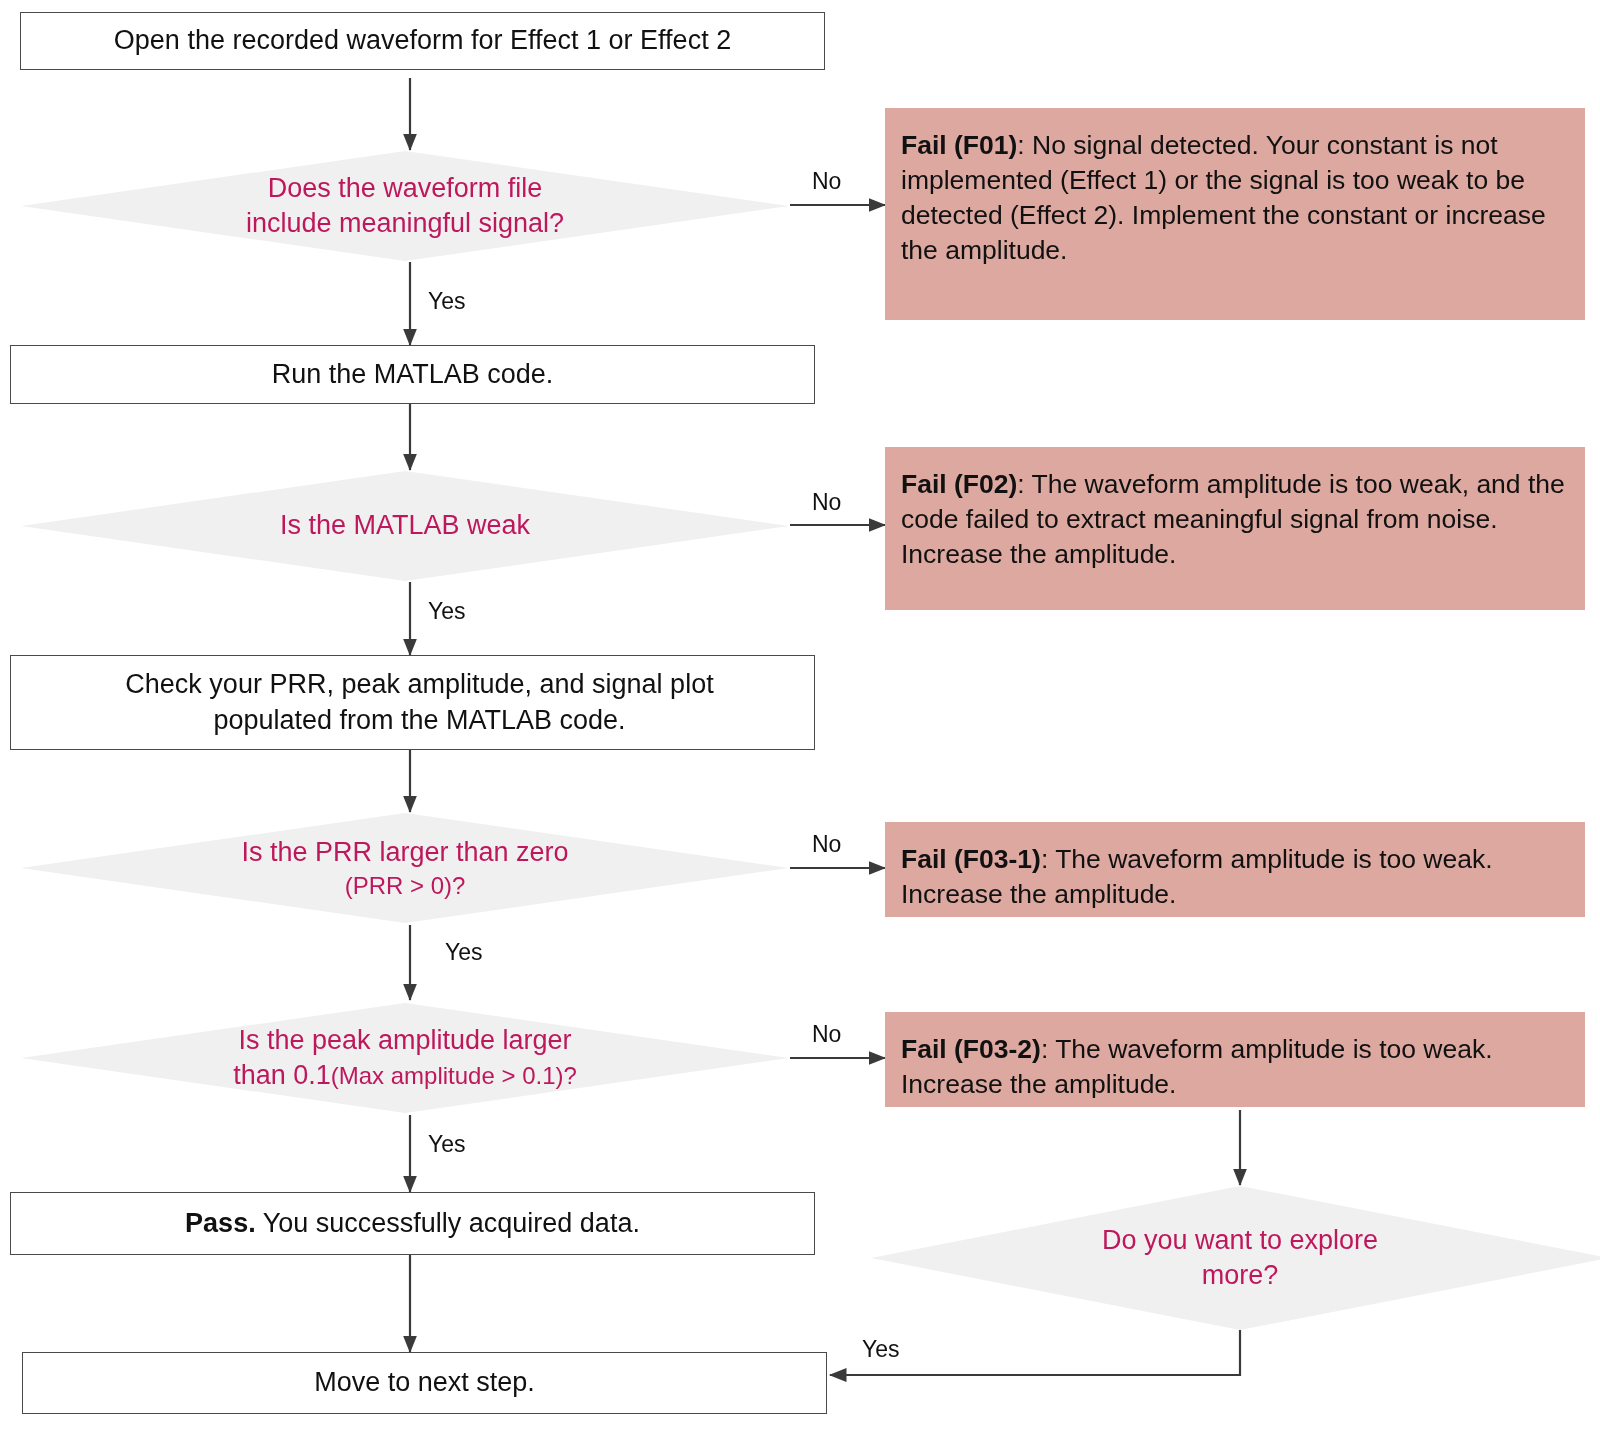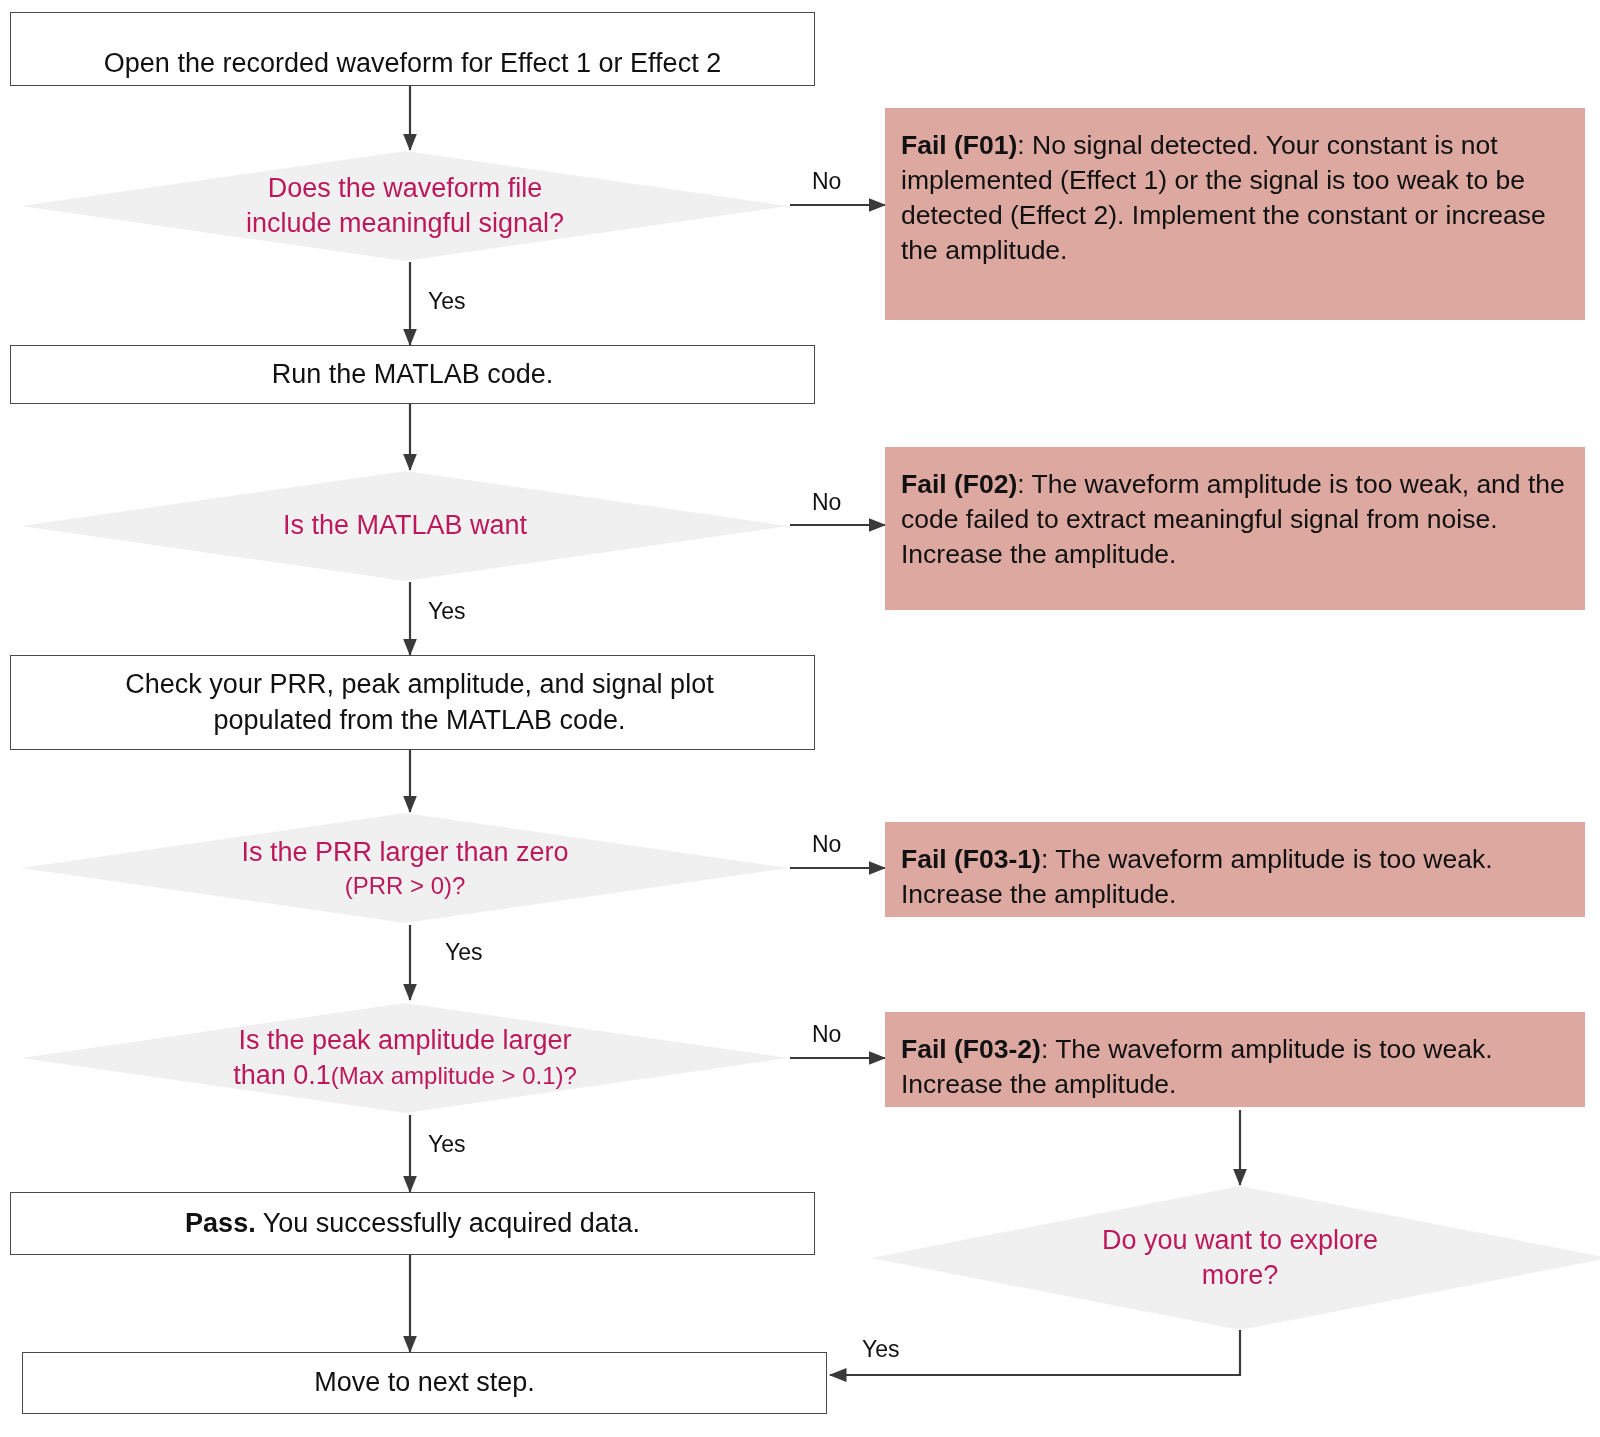--- a/index.html
+++ b/index.html
@@ -120,21 +120,21 @@
 
     <line x1="410" y1="1115" x2="410" y2="1192" stroke="#3a3a3a" stroke-width="2.2" marker-end="url(#arrow)"></line>
 
     <line x1="410" y1="1255" x2="410" y2="1352" stroke="#3a3a3a" stroke-width="2.2" marker-end="url(#arrow)"></line>
 
     <line x1="1240" y1="1110" x2="1240" y2="1185" stroke="#3a3a3a" stroke-width="2.2" marker-end="url(#arrow)"></line>
 
     <polyline points="1240,1330 1240,1375 830,1375" fill="none" stroke="#3a3a3a" stroke-width="2.2" marker-end="url(#arrow)"></polyline>
   </svg>
 
-  <div class="node process" style="left:10px; top:12px; width:805px; height:74px;align-items:flex-end;">
+  <div class="node process" style="left:20px; top:12px; width:805px; height:58px;">
     <span>Open the recorded waveform for Effect 1 or Effect 2</span>
   </div>
 
   <div class="decision-wrap" style="left:20px; top:150px; width:770px; height:112px;">
     <svg width="770" height="112" xmlns="http://www.w3.org/2000/svg">
       <polygon points="385,1 769,56 385,111 1,56" fill="#f0f0f0"></polygon>
     </svg>
     <div class="decision-text">
       <div>
         <div>Does the waveform file</div>
@@ -150,21 +150,21 @@
   <div class="node process" style="left:10px; top:345px; width:805px; height:59px;">
     <span>Run the MATLAB code.</span>
   </div>
 
   <div class="decision-wrap" style="left:20px; top:470px; width:770px; height:112px;">
     <svg width="770" height="112" xmlns="http://www.w3.org/2000/svg">
       <polygon points="385,1 769,56 385,111 1,56" fill="#f0f0f0"></polygon>
     </svg>
     <div class="decision-text">
       <div>
-        <div>Is the MATLAB want</div>
+        <div>Is the MATLAB weak</div>
       </div>
     </div>
   </div>
 
   <div class="fail" style="left:885px; top:447px; width:700px; height:163px;">
     <b>Fail (F02)</b><span>: The waveform amplitude is too weak, and the code failed to extract meaningful signal from noise. Increase the amplitude.</span>
   </div>
 
   <div class="node process" style="left:10px; top:655px; width:805px; height:95px;padding-left:24px;">
     <div>

